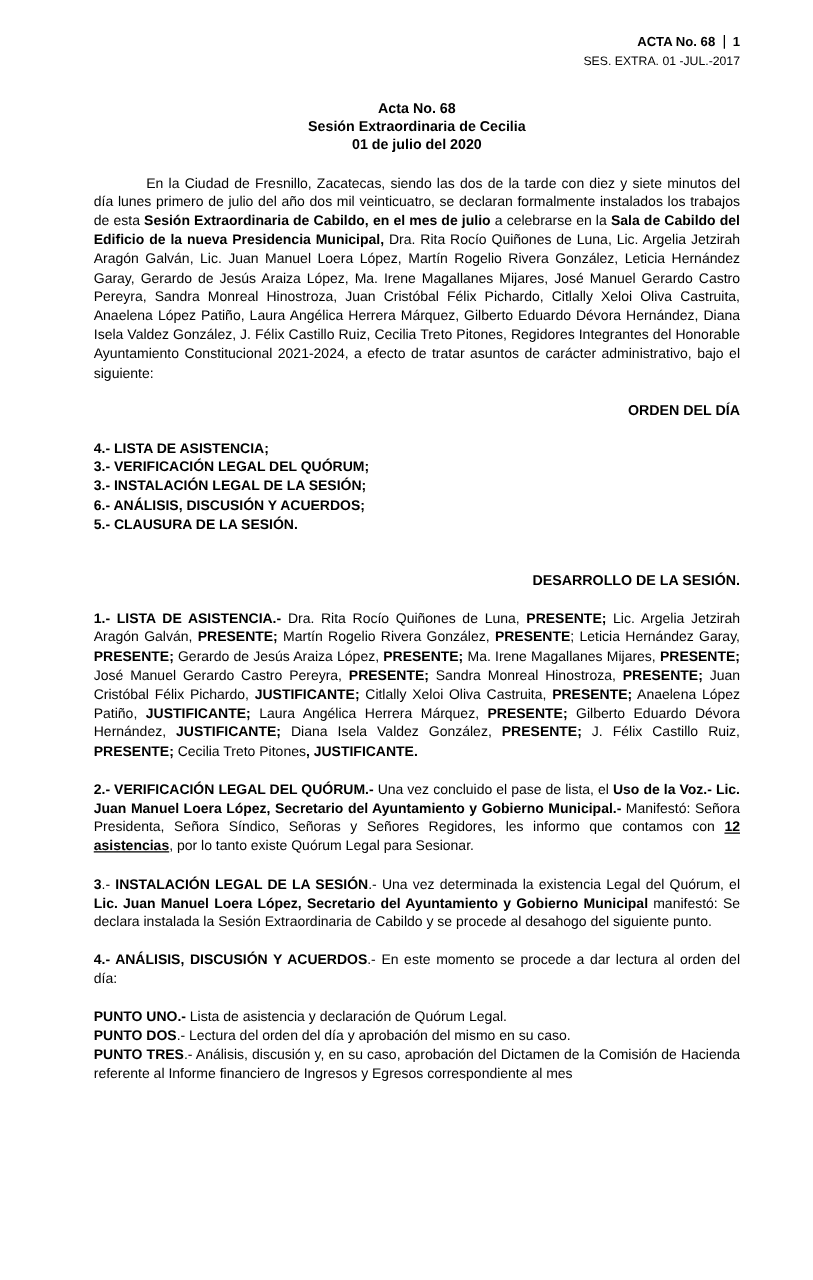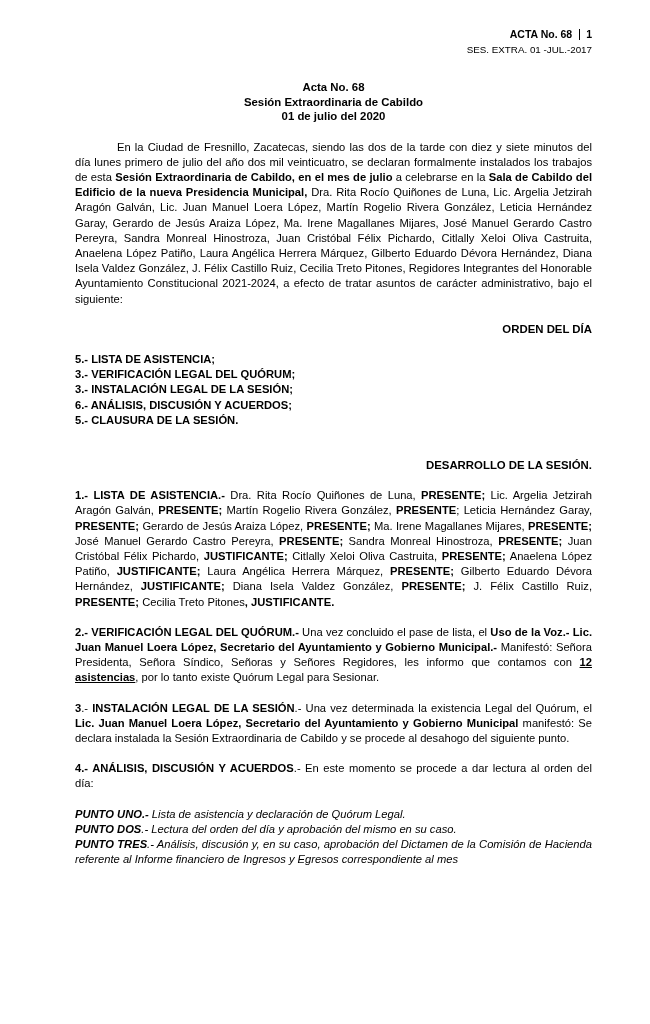--- a/index.html
+++ b/index.html
@@ -44,51 +44,51 @@
     .center-heading {
       font-size: 11.4px;
       font-weight: bold;
       text-align: right;
       margin: 15px 0;
       line-height: 15.2px;
     }
     .desarrollo { margin-top: 30px; }
     .orden-list { font-weight: bold; margin-bottom: 15px; }
     .orden-item { line-height: 15.2px; }
-    .puntos { margin-top: 4px; font-style: italic; }
+    .puntos { margin-top: 4px; }
     .punto { margin-bottom: 0; }
     .b { font-weight: bold; }
     .u { text-decoration: underline; }
   </style>
 </head>
 <body>
 
 <div class="page">
 
   <header class="doc-header">
     <div class="hdr-line1">
       <span>ACTA No. 68</span><span class="hdr-divider"></span><span>1</span>
     </div>
     <div class="hdr-line2">SES. EXTRA. 01 -JUL.-2017</div>
   </header>
 
   <section class="title-block">
     <div class="title-line">Acta No. 68</div>
-    <div class="title-line">Sesión Extraordinaria de Cabildo</div>
+    <div class="title-line">Sesión Extraordinaria de Cecilia</div>
     <div class="title-line">01 de julio del 2020</div>
   </section>
 
   <section class="body-text">
 
     <p class="para indent"><span>En la Ciudad de Fresnillo, Zacatecas, siendo las dos de la tarde con diez y siete minutos del día lunes primero de julio del año dos mil veinticuatro, se declaran formalmente instalados los trabajos de esta </span><span class="b">Sesión Extraordinaria de Cabildo, en el mes de julio</span><span> a celebrarse en la </span><span class="b">Sala de Cabildo del Edificio de la nueva Presidencia Municipal,</span><span> Dra. Rita Rocío Quiñones de Luna, Lic. Argelia Jetzirah Aragón Galván, Lic. Juan Manuel Loera López, Martín Rogelio Rivera González, Leticia Hernández Garay, Gerardo de Jesús Araiza López, Ma. Irene Magallanes Mijares, José Manuel Gerardo Castro Pereyra, Sandra Monreal Hinostroza, Juan Cristóbal Félix Pichardo, Citlally Xeloi Oliva Castruita, Anaelena López Patiño, Laura Angélica Herrera Márquez, Gilberto Eduardo Dévora Hernández, Diana Isela Valdez González, J. Félix Castillo Ruiz, Cecilia Treto Pitones, Regidores Integrantes del Honorable Ayuntamiento Constitucional 2021-2024, a efecto de tratar asuntos de carácter administrativo, bajo el siguiente:</span></p>
 
     <h2 class="center-heading">ORDEN DEL DÍA</h2>
 
     <div class="orden-list">
-      <div class="orden-item">5.- LISTA DE ASISTENCIA;</div>
+      <div class="orden-item">4.- LISTA DE ASISTENCIA;</div>
       <div class="orden-item">3.- VERIFICACIÓN LEGAL DEL QUÓRUM;</div>
       <div class="orden-item">3.- INSTALACIÓN LEGAL DE LA SESIÓN;</div>
       <div class="orden-item">6.- ANÁLISIS, DISCUSIÓN Y ACUERDOS;</div>
       <div class="orden-item">5.- CLAUSURA DE LA SESIÓN.</div>
     </div>
 
     <h2 class="center-heading desarrollo">DESARROLLO DE LA SESIÓN.</h2>
 
     <p class="para"><span class="b">1.- LISTA DE ASISTENCIA.-</span><span> Dra. Rita Rocío Quiñones de Luna, </span><span class="b">PRESENTE;</span><span> Lic. Argelia Jetzirah Aragón Galván, </span><span class="b">PRESENTE;</span><span> Martín Rogelio Rivera González, </span><span class="b">PRESENTE</span><span>; Leticia Hernández Garay, </span><span class="b">PRESENTE;</span><span> Gerardo de Jesús Araiza López, </span><span class="b">PRESENTE;</span><span> Ma. Irene Magallanes Mijares, </span><span class="b">PRESENTE;</span><span> José Manuel Gerardo Castro Pereyra, </span><span class="b">PRESENTE;</span><span> Sandra Monreal Hinostroza, </span><span class="b">PRESENTE;</span><span> Juan Cristóbal Félix Pichardo, </span><span class="b">JUSTIFICANTE;</span><span> Citlally Xeloi Oliva Castruita, </span><span class="b">PRESENTE;</span><span> Anaelena López Patiño, </span><span class="b">JUSTIFICANTE;</span><span> Laura Angélica Herrera Márquez, </span><span class="b">PRESENTE;</span><span> Gilberto Eduardo Dévora Hernández, </span><span class="b">JUSTIFICANTE;</span><span> Diana Isela Valdez González, </span><span class="b">PRESENTE;</span><span> J. Félix Castillo Ruiz, </span><span class="b">PRESENTE;</span><span> Cecilia Treto Pitones</span><span class="b">, JUSTIFICANTE.</span></p>
 

